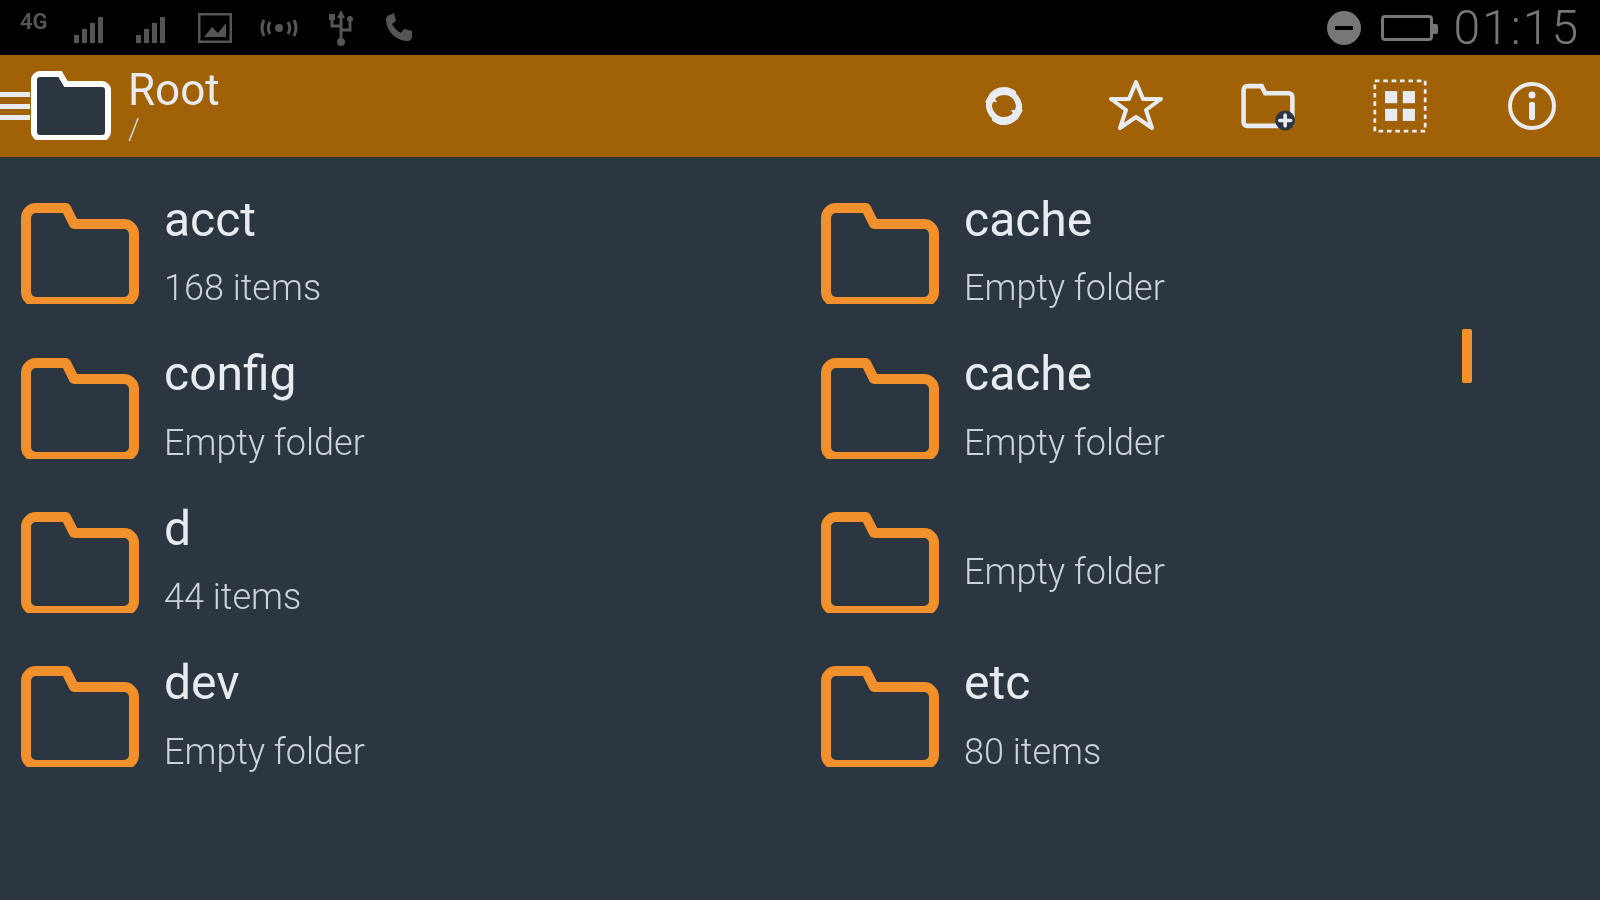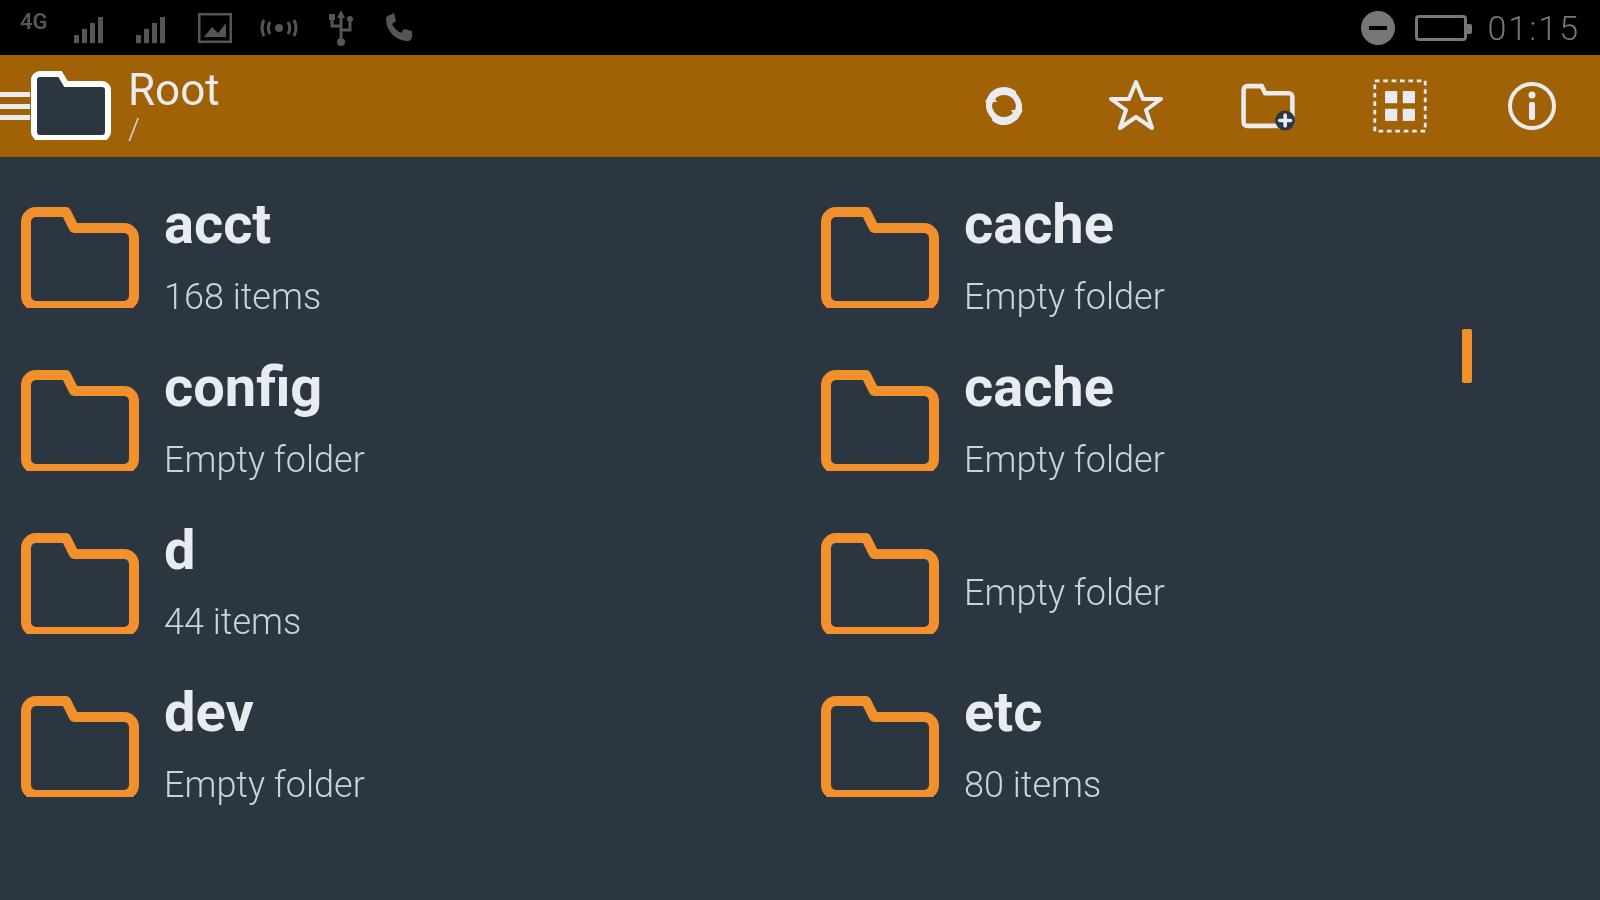--- a/index.html
+++ b/index.html
@@ -19,21 +19,21 @@
     background: #000;
     display: flex;
     align-items: center;
     padding: 0 20px;
     color: #555;
     font-size: 34px;
   }
   .status-left { display: flex; align-items: center; gap: 26px; }
   .status-right { margin-left: auto; display: flex; align-items: center; gap: 20px; }
   .status-icon { display: inline-flex; align-items: center; justify-content: flex-end; }
-  .status-clock { color: #777; font-size: 34px; letter-spacing: 2px; font-weight: 300; }
+  .status-clock { color: #777; font-size: 48px; letter-spacing: 2px; font-weight: 300; }
   .dnd-circle {
     width: 34px; height: 34px; border-radius: 50%; background: #777;
     display:flex;align-items:center;justify-content:center;
   }
   .dnd-circle .bar { width: 18px; height: 4px; background: #000; }
   .battery {
     width: 52px; height: 26px; border: 3px solid #777; border-radius: 4px; position: relative;
   }
   .battery::after {
     content:""; position:absolute; right:-8px; top:6px; width:5px; height:10px; background:#777; border-radius:0 2px 2px 0;
@@ -80,21 +80,21 @@
     column-gap: 0;
   }
   .item {
     display:flex;
     align-items:center;
     padding: 20px 20px 20px 20px;
     gap: 24px;
     cursor:pointer;
   }
   .item-texts { display:flex; flex-direction:column; }
-  .item-name { font-size: 56px; font-weight: 700; color:#e8ebf0; line-height:1.05;}
+  .item-name { font-size: 48px; font-weight: 400; color:#e8ebf0; line-height:1.05;}
   .item-sub  { font-size: 36px; font-weight: 300; color:#cdd2dc; margin-top:22px;}
   .folder-svg { flex: 0 0 120px; }
 
   
   .scroll-indicator {
     position:absolute;
     top: 172px;
     right: 128px;
     width: 10px;
     height: 54px;

